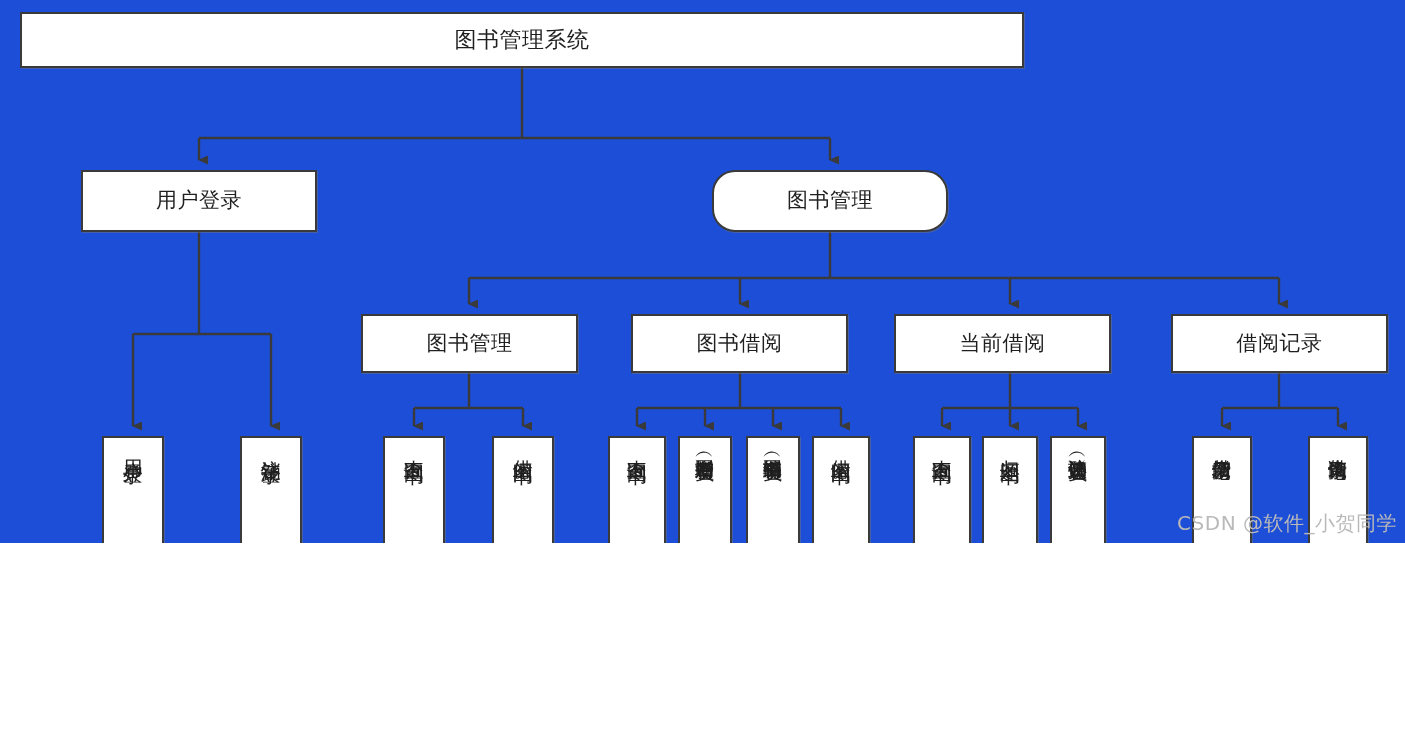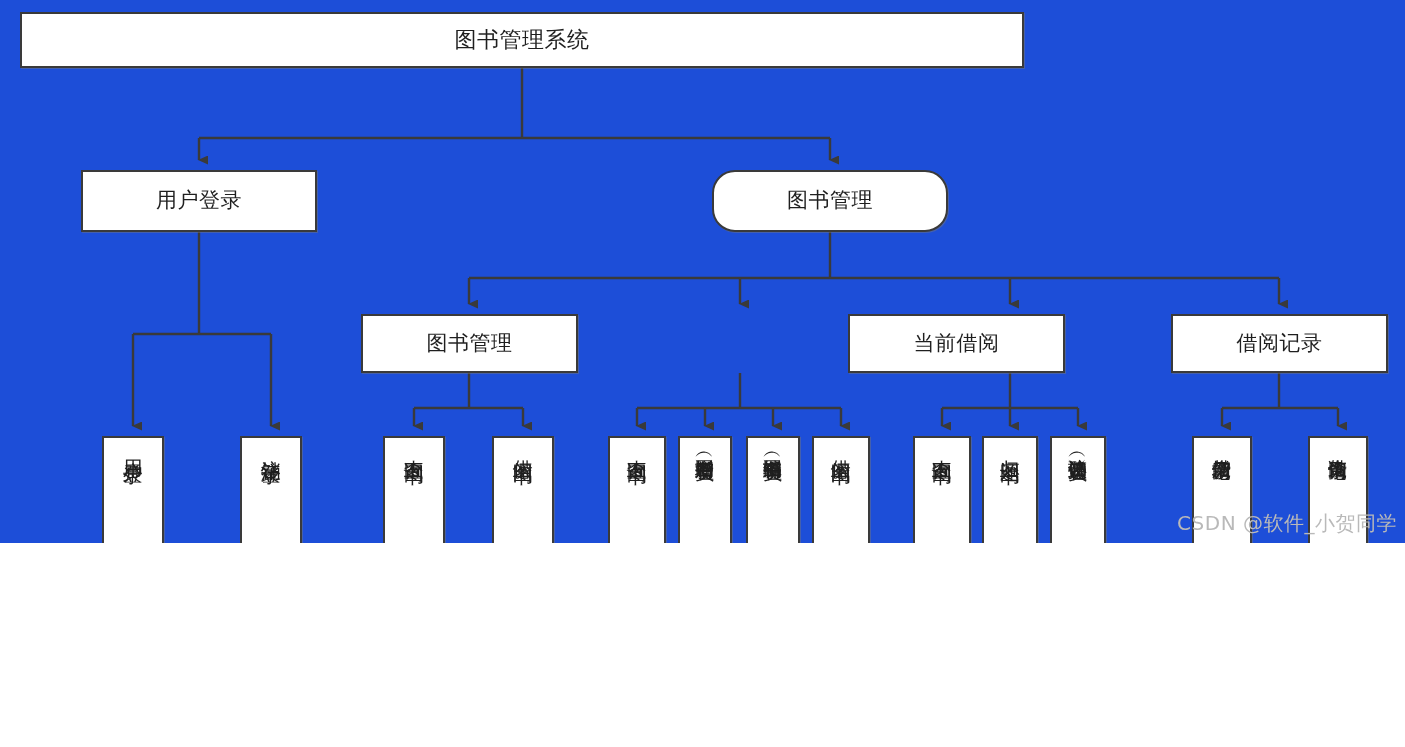--- a/index.html
+++ b/index.html
@@ -142,21 +142,24 @@
   <div class="node horiz" style="left:81px; top:170px; width:236px; height:62px;">
     <span class="node-label">用户登录</span>
   </div>
   <div class="node horiz" style="left:712px; top:170px; width:236px; height:62px;border-radius:23px;">
     <span class="node-label">图书管理</span>
   </div>
 
   <div class="node horiz" style="left:361px; top:314px; width:217px; height:59px;">
     <span class="node-label">图书管理</span>
   </div>
-  <div class="node horiz" style="left:848px; top:314px; width:217px; height:59px;">
+  <div class="node horiz" style="left:631px; top:314px; width:217px; height:59px;">
+    <span class="node-label">图书借阅</span>
+  </div>
+  <div class="node horiz" style="left:894px; top:314px; width:217px; height:59px;">
     <span class="node-label">当前借阅</span>
   </div>
   <div class="node horiz" style="left:1171px; top:314px; width:217px; height:59px;font-family:Liberation Serif, serif;">
     <span class="node-label">借阅记录</span>
   </div>
 
   <div class="node vert" style="left:102px; top:436px; width:62px; height:299px;">
     <span class="node-label">用户登录</span>
   </div>
   <div class="node vert" style="left:240px; top:436px; width:62px; height:299px;">

